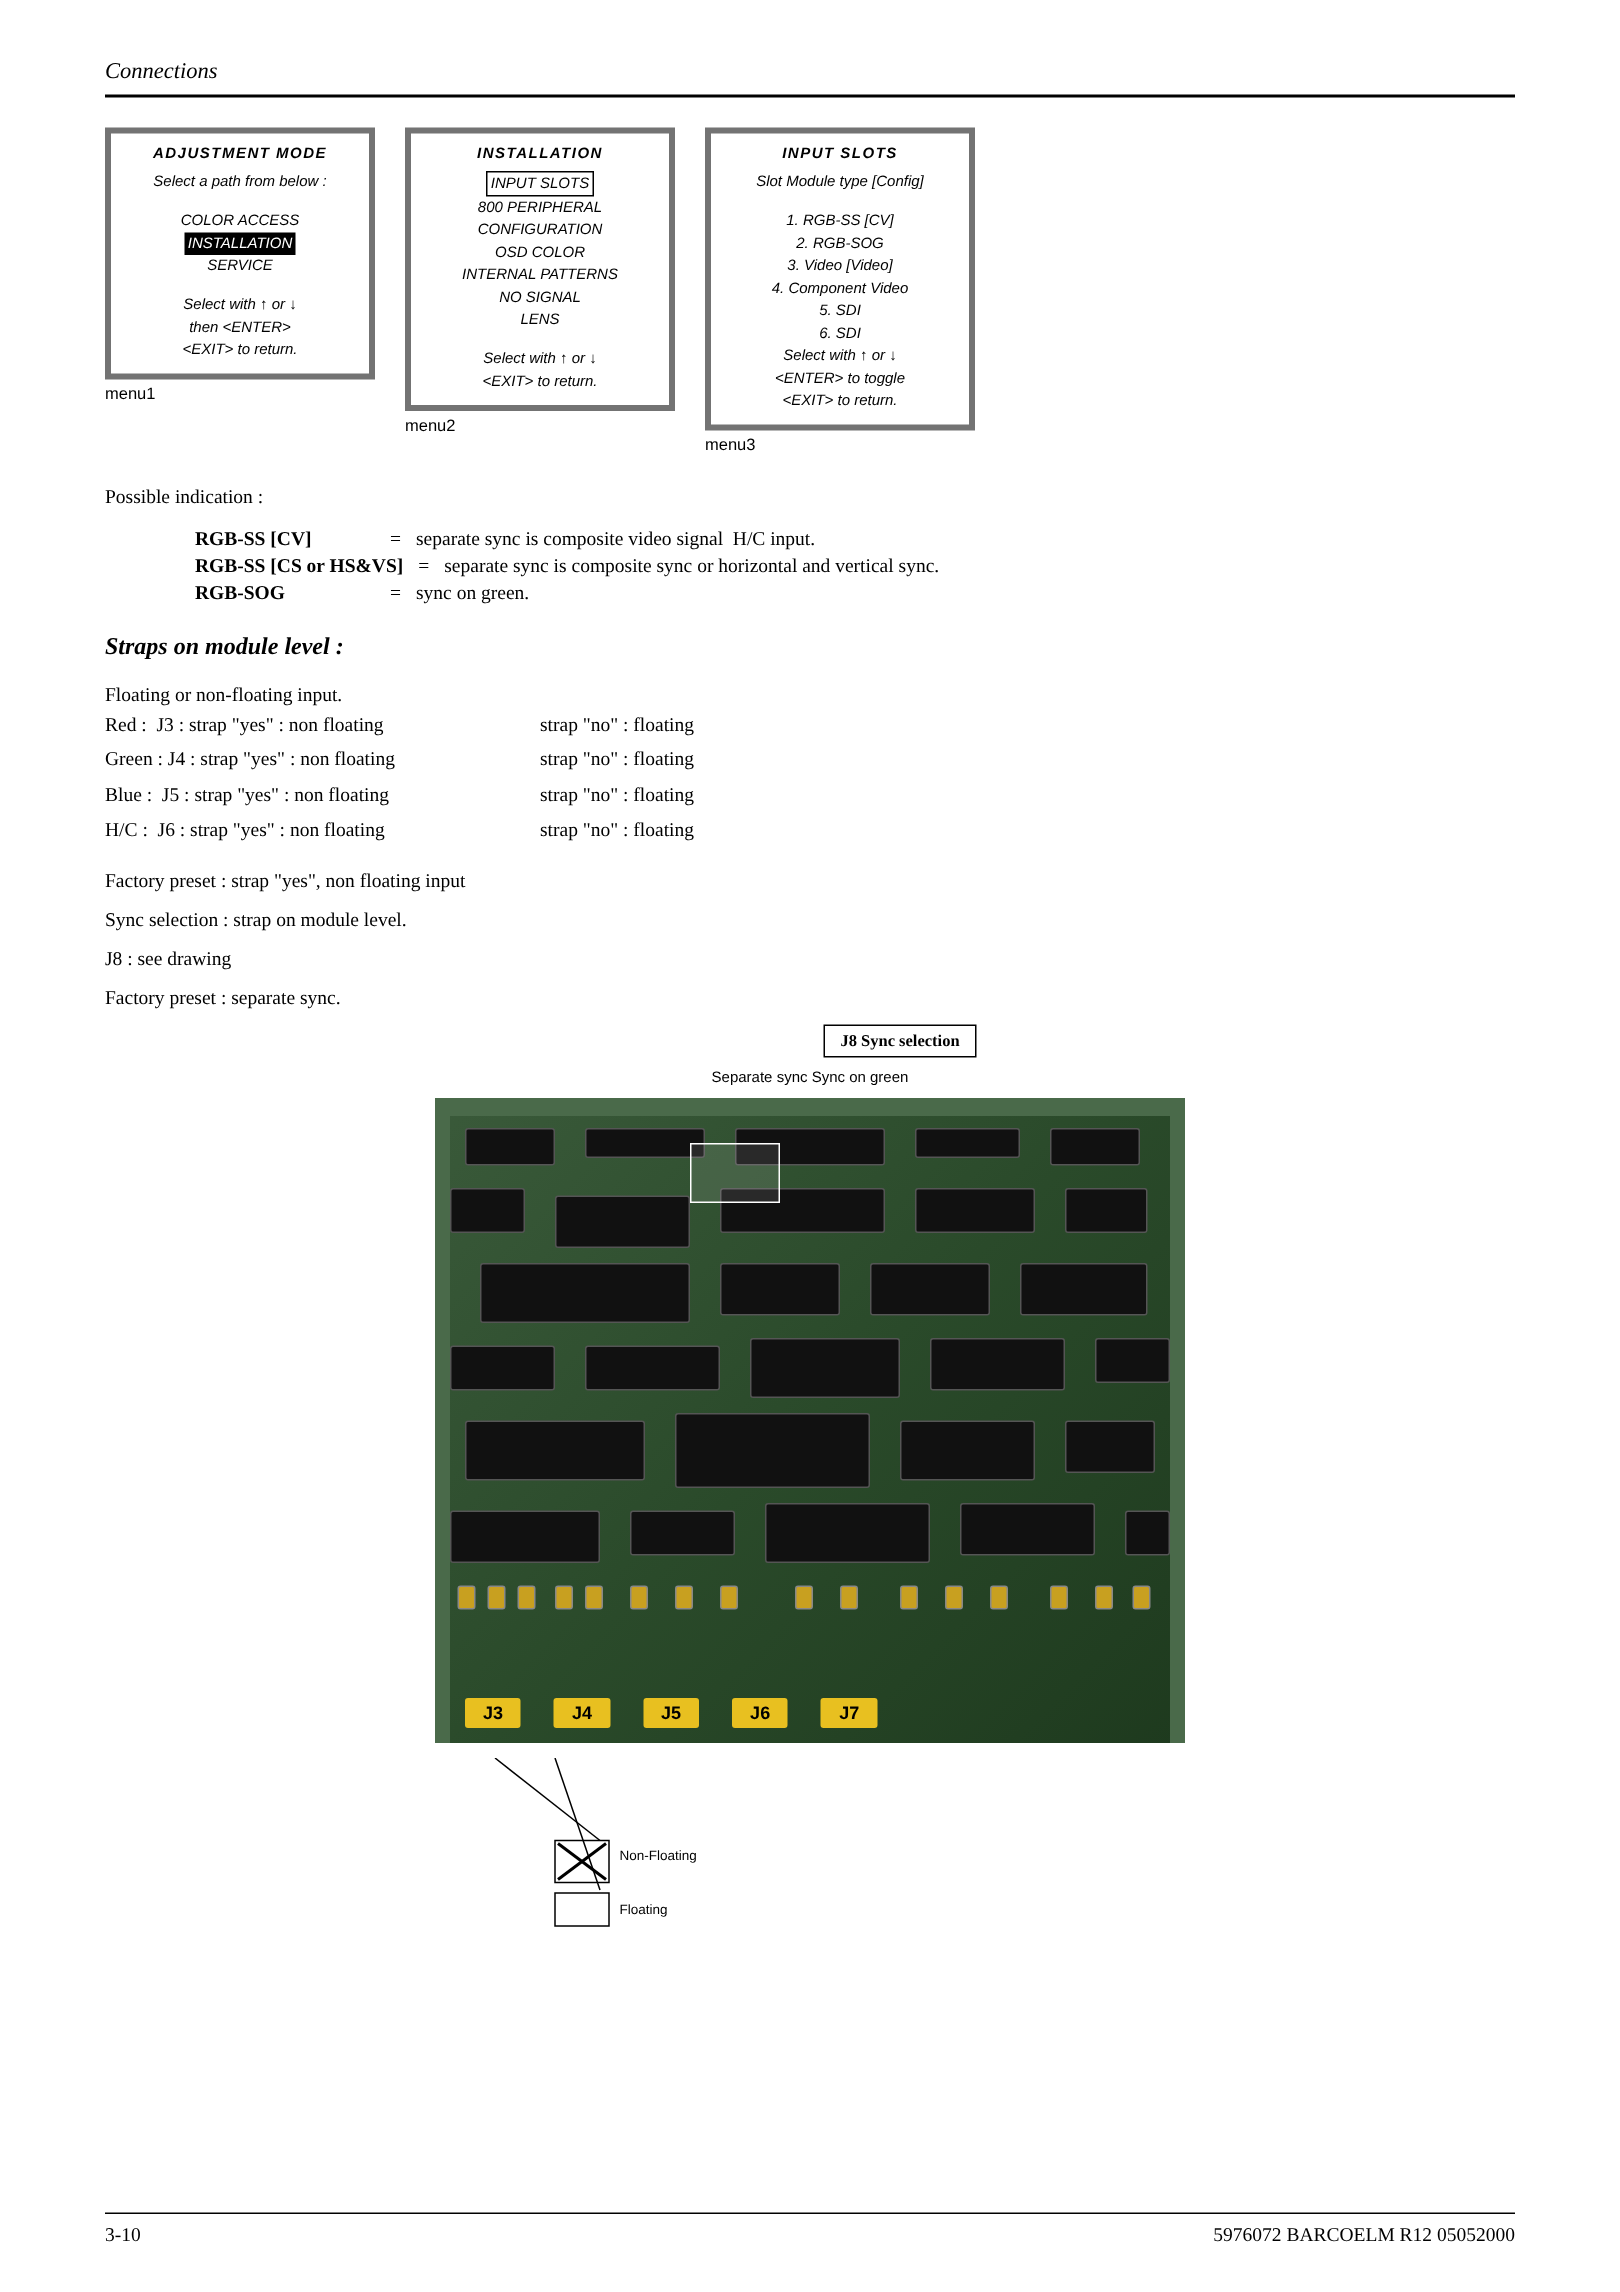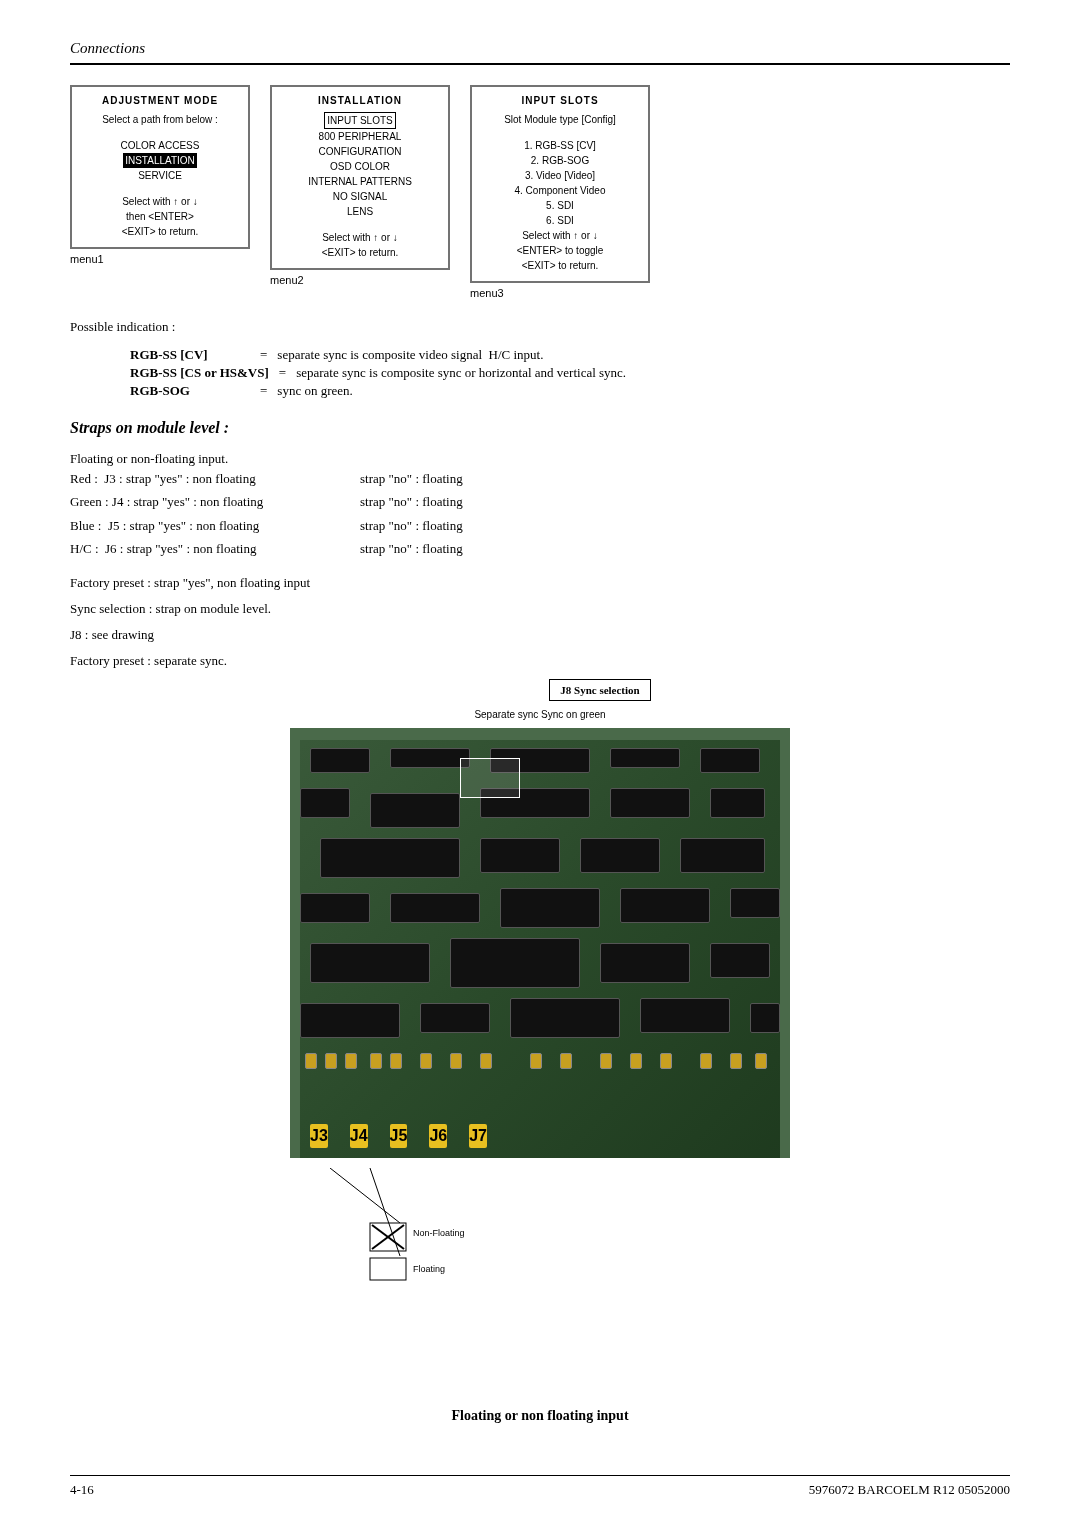--- a/index.html
+++ b/index.html
@@ -28,24 +28,25 @@
     
     .menu-diagrams {
       display: flex;
       gap: 0;
       margin-bottom: 20px;
       font-size: 10px;
       font-family: Arial, sans-serif;
     }
 
     .menu-box {
-      border: 2px solid #737373;
+      border: 4px solid #737373;
       padding: 8px 26px;
       min-width: 180px;
       margin-right: 20px;
+      font-style: italic;
     }
 
     .menu-box .menu-title {
       font-weight: bold;
       text-align: center;
       font-size: 10px;
       margin-bottom: 6px;
       letter-spacing: 1px;
       text-transform: uppercase;
     }
@@ -237,22 +238,22 @@
       bottom: 10px;
       left: 20px;
       display: flex;
       gap: 22px;
     }
 
     .conn-block {
       background: #e8c020;
       color: #000;
       font-weight: bold;
-      font-size: 16px;
-      padding: 3px 0;
+      font-size: 12px;
+      padding: 3px 12px;
       font-family: Arial, sans-serif;
       border-radius: 2px;
     }
 
     .diagram-outer {
       position: relative;
       width: 520px;
       margin: 0 auto 20px auto;
       padding-bottom: 120px;
     }
@@ -453,19 +454,18 @@
       <line x1="134" y1="57" x2="102" y2="81" stroke="#000" stroke-width="2"></line>
       <text x="143" y="68" font-size="9" font-family="Arial">Non-Floating</text>
 
       <line x1="100" y1="0" x2="130" y2="88" stroke="#000" stroke-width="1"></line>
 
       <rect x="100" y="90" width="36" height="22" fill="white" stroke="#000" stroke-width="1"></rect>
       <text x="143" y="104" font-size="9" font-family="Arial">Floating</text>
     </svg>
   </div>
 
-  <div class="float-label">Floating or non floating input</div>
 </div>
 
 <div class="page-footer">
-  <span>4-16</span>
+  <span>3-10</span>
   <span>5976072 BARCOELM R12 05052000</span>
 </div>
 
 </body></html>

